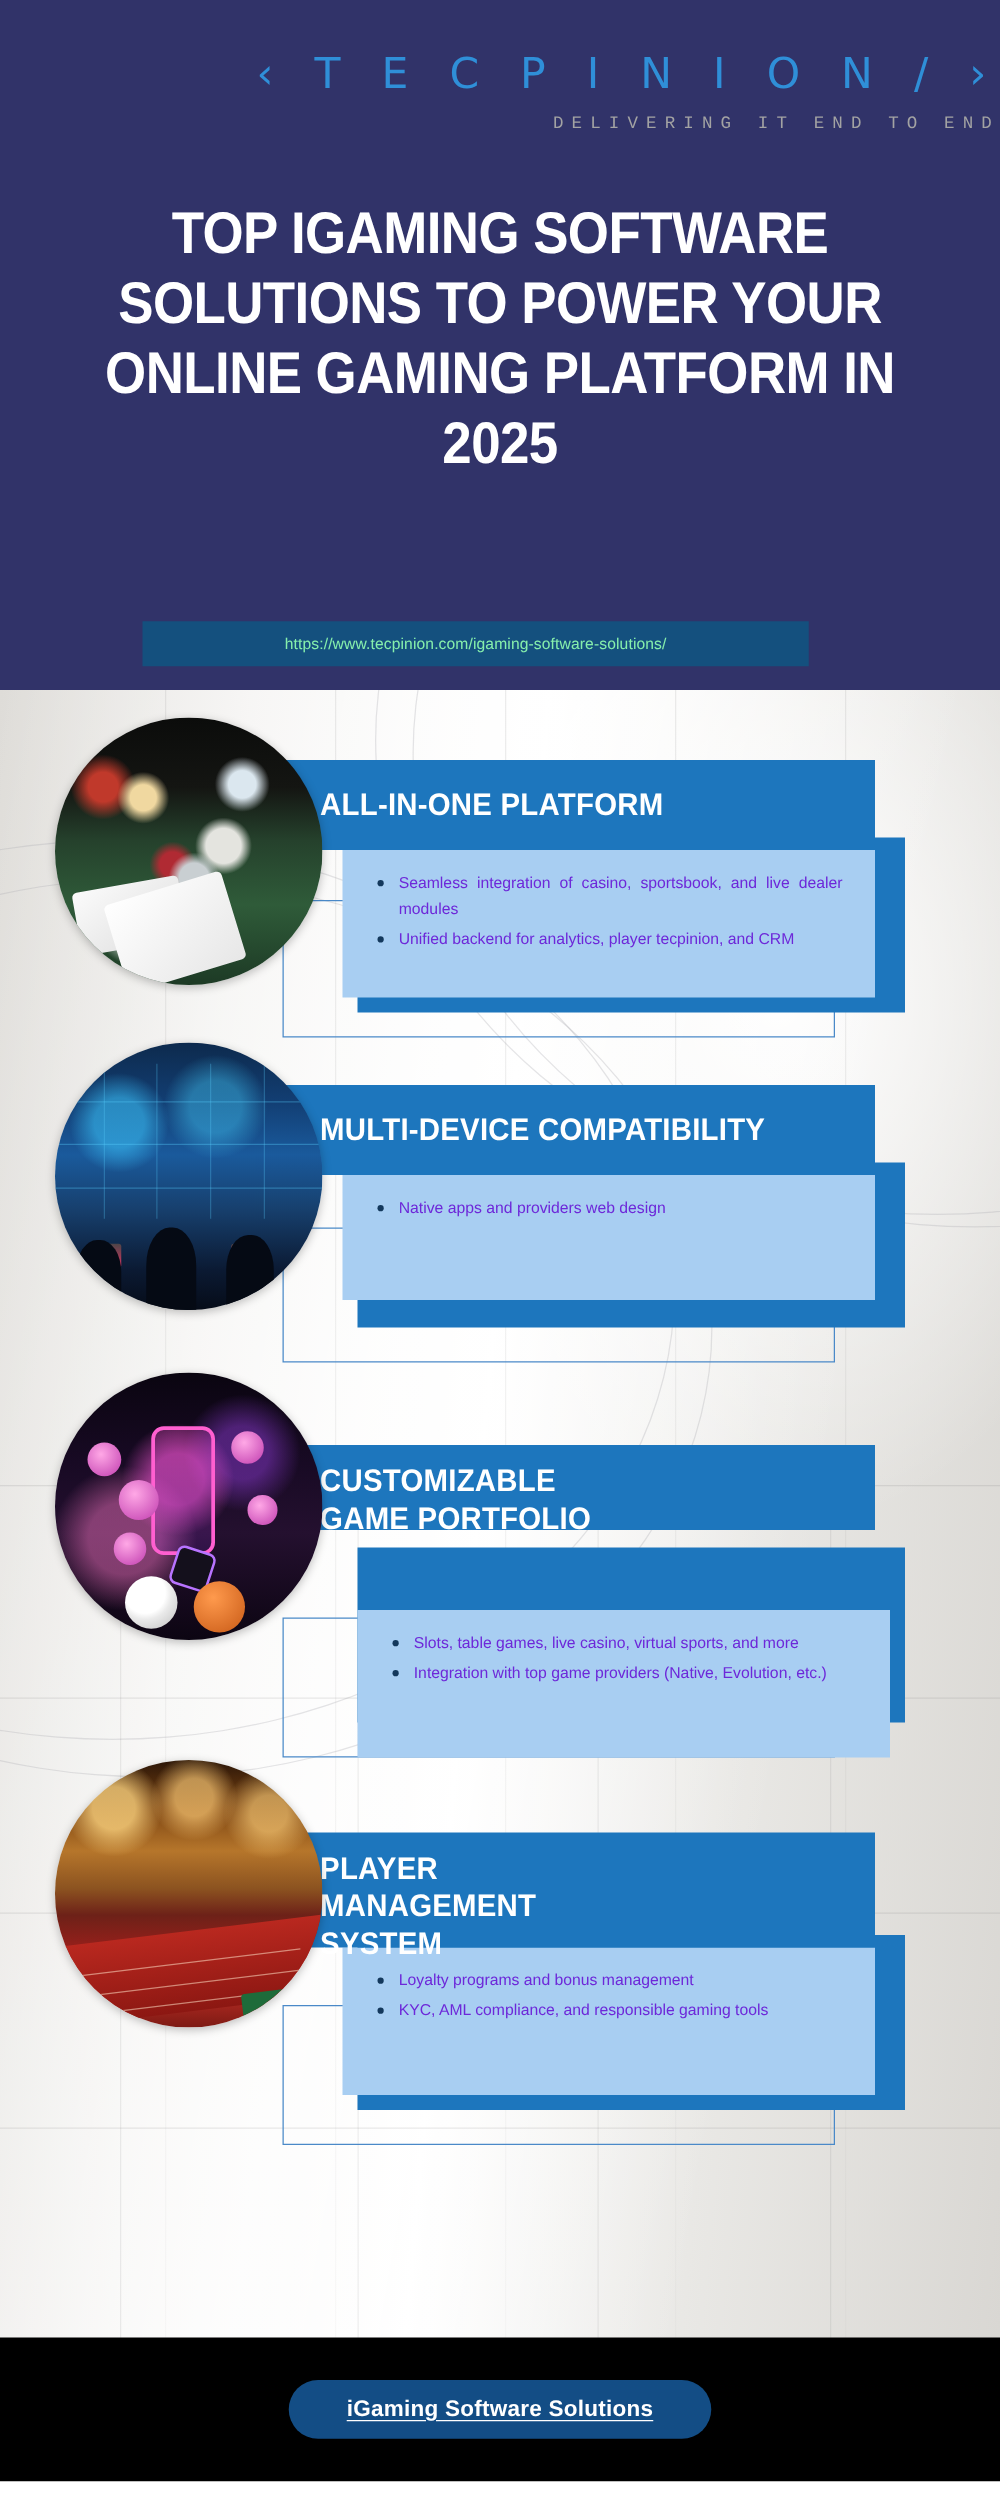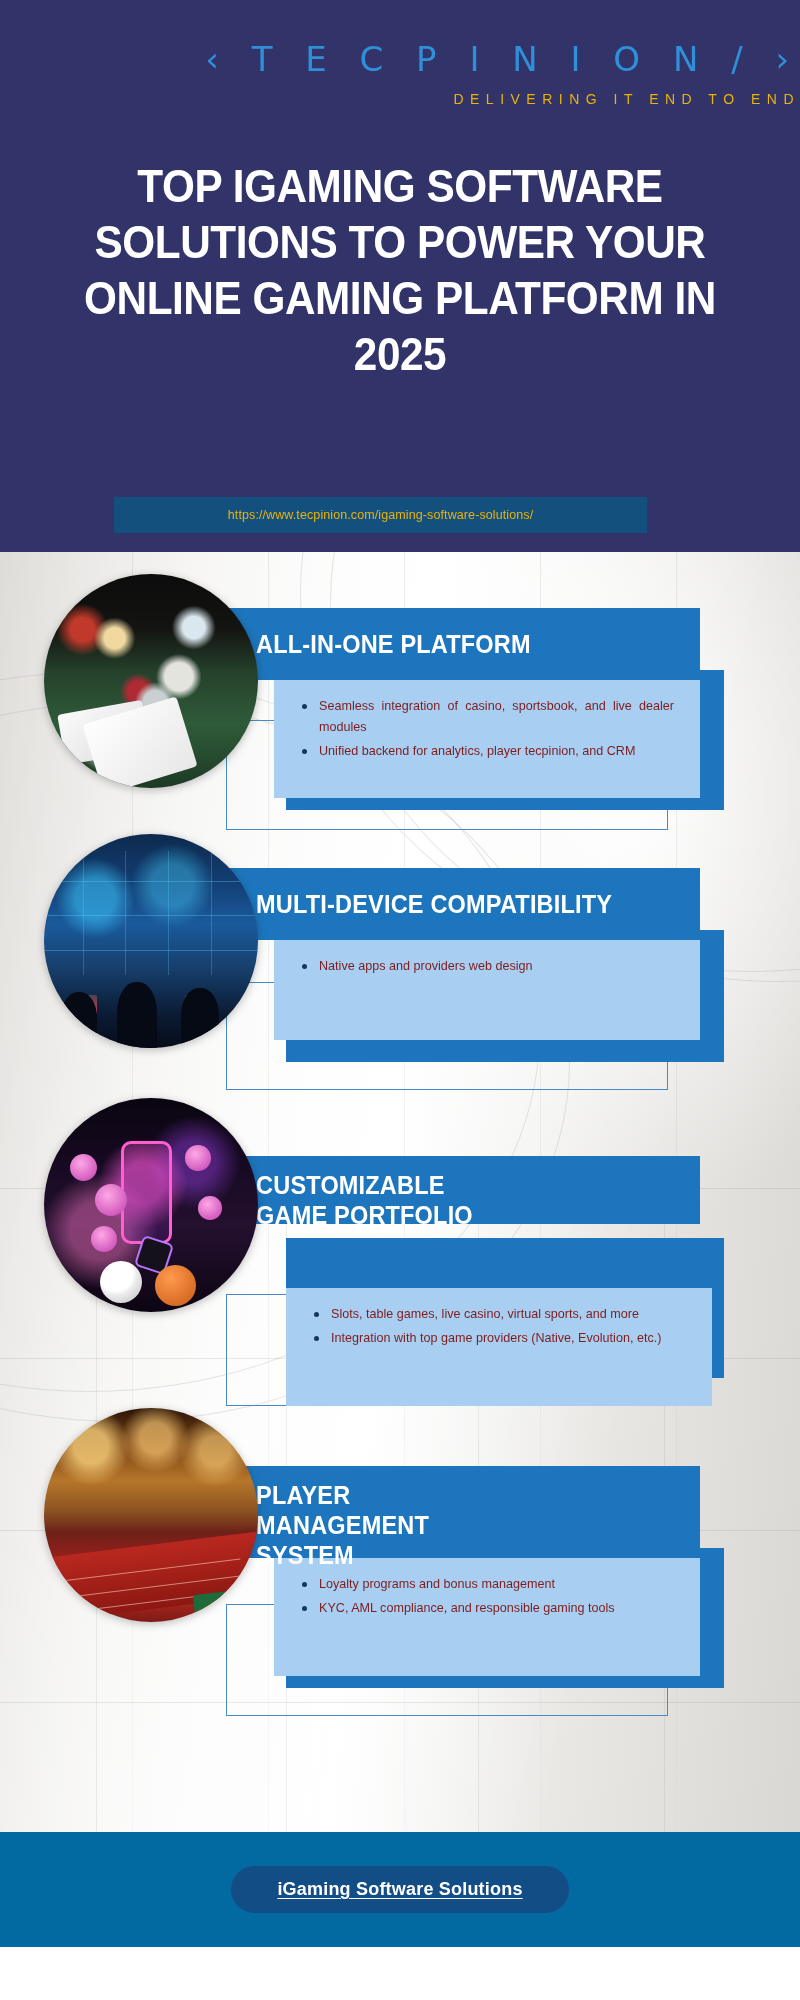--- a/index.html
+++ b/index.html
@@ -26,24 +26,24 @@
     font-family:"DejaVu Sans", sans-serif;
     font-size:34px;
     letter-spacing:11px;
     color:#2f8fd8;
     font-weight:400;
     white-space:nowrap;
     line-height:1;
   }
   .logo-tag {
     margin-top:16px;
-    font-family:Liberation Sans, sans-serif;
+    font-family:Liberation Mono, monospace;
     font-size:14px;
     letter-spacing:6.5px;
-    color:#eab308;
+    color:#a3a3a3;
     white-space:nowrap;
     line-height:1;
   }
 
   .headline {
     position:absolute; left:22px; top:158px; width:756px;
     text-align:center;
     color:#ffffff;
     font-family:"Liberation Sans Narrow","Liberation Sans", sans-serif;
     font-weight:bold;
@@ -54,21 +54,21 @@
     transform-origin:center top;
   }
 
   .url-band {
     position:absolute; left:114px; top:497px;
     width:533px; height:36px;
     background:#14507e;
     display:flex; align-items:center; justify-content:center;
   }
   .url-band span {
-    color:#eab308;
+    color:#86efac;
     font-size:12.5px;
     letter-spacing:0.1px;
     font-family:"Liberation Sans", sans-serif;
   }
 
   
   .content {
     position:absolute; left:0; top:552px; width:800px; height:1333px;
     overflow:hidden;
     background:
@@ -125,21 +125,21 @@
     transform-origin:left center;
   }
   .card-body {
     position:absolute;
     background:#a8cef2;
     padding:16px 26px 14px 26px;
   }
   .card-body ul { list-style:none; }
   .card-body li {
     position:relative;
-    color:#7f1d1d;
+    color:#6d28d9;
     font-size:12.6px;
     line-height:21px;
     padding-left:19px;
     margin-bottom:3px;
     text-align:justify;
   }
   .card-body li:last-child { margin-bottom:0; }
   .card-body li::before {
     content:"";
     position:absolute; left:2px; top:8px;
@@ -245,22 +245,22 @@
     position:absolute; left:4%; width:88%; height:1px;
     background:rgba(255,225,200,0.55); transform:rotate(-7deg);
   }
   .photo4 .green {
     position:absolute; right:4%; bottom:2%; width:26%; height:12%;
     background:#1e6b3a; transform:rotate(-7deg); border-radius:3px;
   }
 
   
   .footer {
-    position:absolute; left:0; top:1832px; width:800px; height:115px;
-    background:#0369a1;
+    position:absolute; left:0; top:1870px; width:800px; height:115px;
+    background:#000000;
     display:flex; align-items:center; justify-content:center;
   }
   .footer-pill {
     background:#134d85;
     border-radius:28px;
     padding:13px 46px;
   }
   .footer-pill span {
     color:#ffffff;
     font-family:"Liberation Sans Narrow","Liberation Sans", sans-serif;

